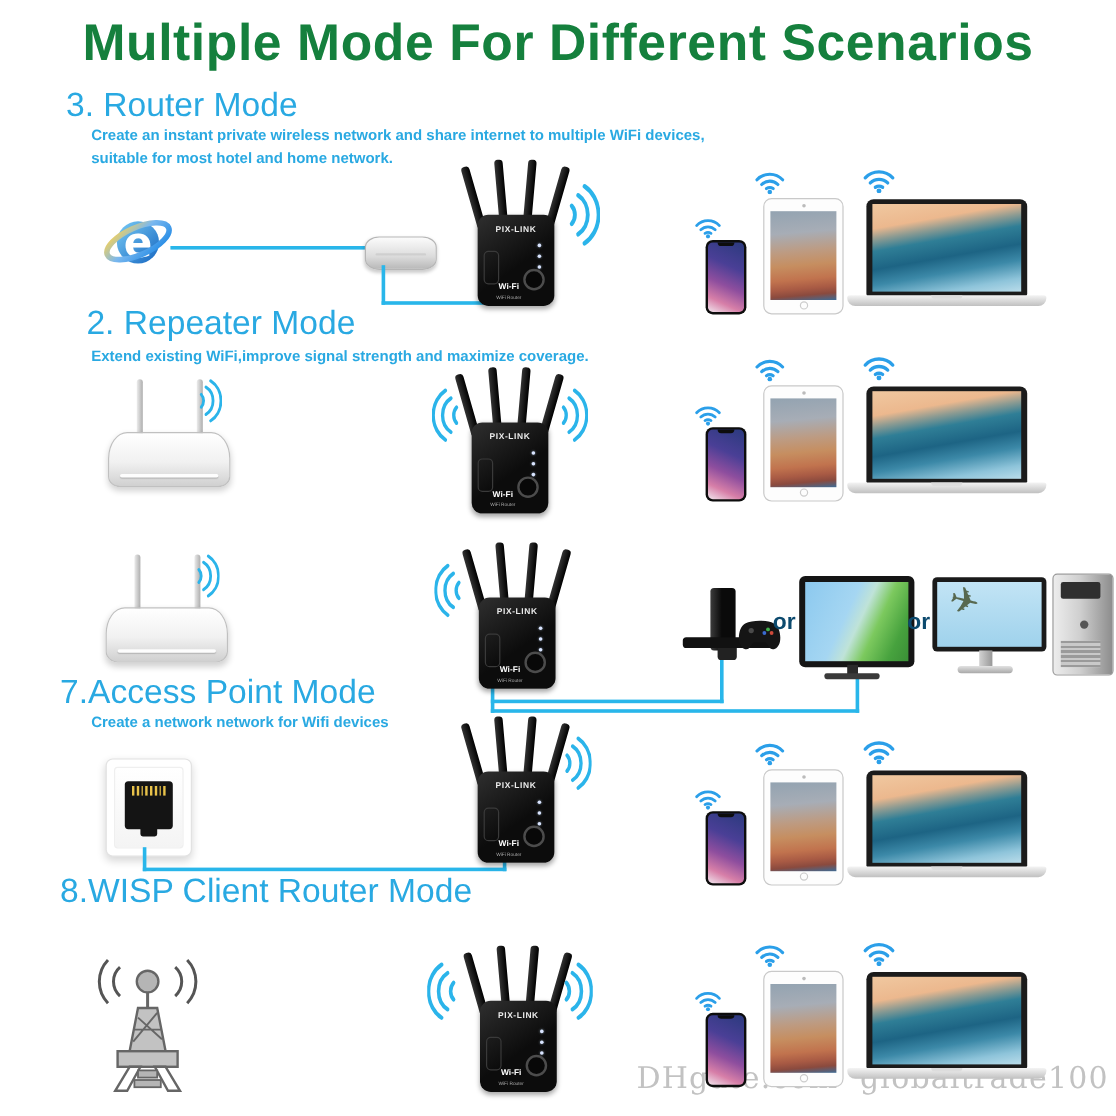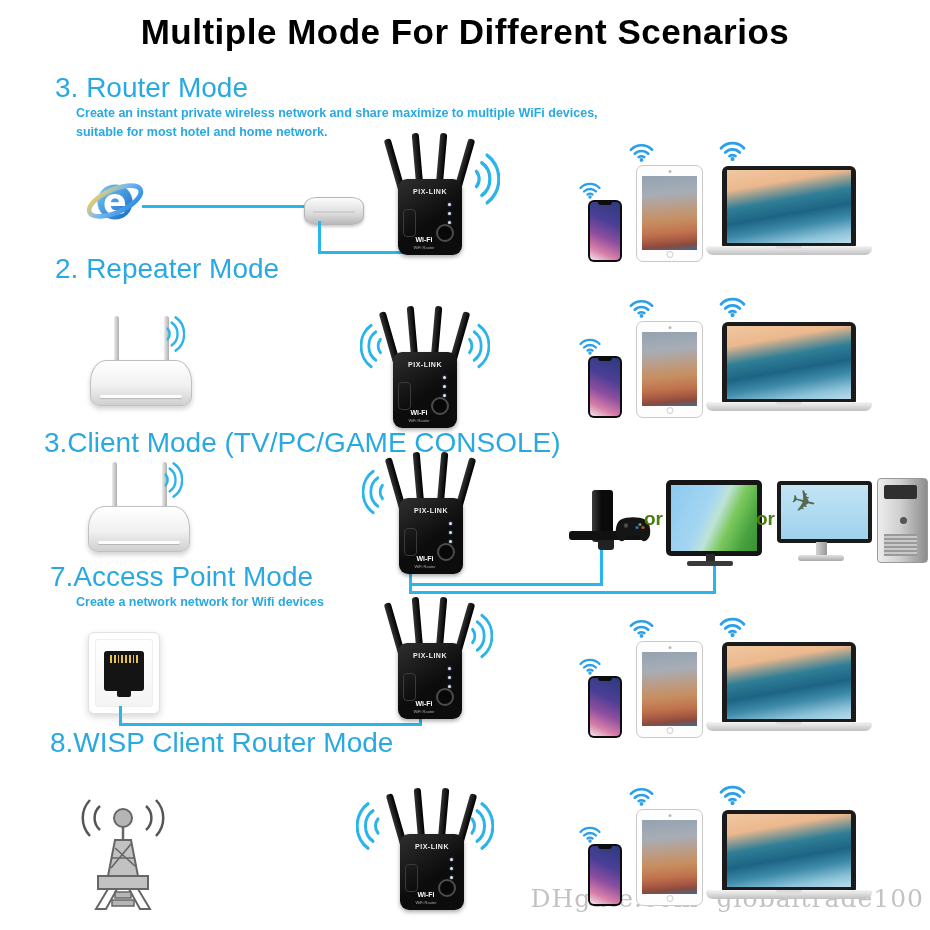--- a/index.html
+++ b/index.html
@@ -1,24 +1,24 @@
 <!DOCTYPE html>
 <html><head>
 <meta charset="utf-8">
 <style>
   html,body{margin:0;padding:0;background:#fff;}
   #stage{position:relative;width:930px;height:930px;background:#fff;overflow:hidden;
          font-family:"Liberation Sans",sans-serif;}
   .title{position:absolute;top:12px;left:0;width:100%;text-align:center;
-         font-size:35px;font-weight:700;color:#000000;letter-spacing:.5px;}
+         font-size:43px;font-weight:700;color:#15803d;letter-spacing:.5px;}
   .heading{position:absolute;font-size:28px;color:#29a9e2;white-space:nowrap;}
   .desc{position:absolute;font-size:12.5px;font-weight:700;color:#29a9e2;
         white-space:pre-line;line-height:19px;}
   .wire{position:absolute;background:#29b6ea;}
-  .orlbl{position:absolute;font-size:19px;font-weight:700;color:#4d7c0f;}
+  .orlbl{position:absolute;font-size:19px;font-weight:700;color:#0c4a6e;}
   .watermark{position:absolute;top:884px;right:6px;font-family:"DejaVu Serif",serif;
              font-size:25px;color:#9a9a9a;opacity:.6;white-space:pre;letter-spacing:1px;}
 
   
   .repeater{position:absolute;width:94px;height:122px;}
   .repeater .ant{position:absolute;width:7px;height:54px;background:linear-gradient(90deg,#333,#000);
                  border-radius:3px;}
   .repeater .a1{left:8px;top:5px;transform:rotate(-16deg);}
   .repeater .a2{left:31px;top:0;transform:rotate(-5deg);}
   .repeater .a3{left:55px;top:0;transform:rotate(5deg);}
@@ -137,24 +137,24 @@
           background:repeating-linear-gradient(180deg,#9a9a9a 0 2px,#c9c9c9 2px 4px);}
 </style>
 </head>
 <body>
 
 <div id="stage">
 
   <div class="title">Multiple Mode For Different Scenarios</div>
 
   <div class="heading" style="left:55px;top:72px">3. Router Mode</div>
-  <div class="desc" style="left:76px;top:104px">Create an instant private wireless network and share maximize to multiple WiFi devices,
+  <div class="desc" style="left:76px;top:104px">Create an instant private wireless network and share internet to multiple WiFi devices,
 suitable for most hotel and home network.</div>
-  <div class="heading" style="left:55px;top:253px">2. Repeater Mode</div>
-  <div class="heading" style="left:44px;top:427px">3.Client Mode (TV/PC/GAME CONSOLE)</div>
+  <div class="heading" style="left:72px;top:253px">2. Repeater Mode</div>
+  <div class="desc" style="left:76px;top:288px">Extend existing WiFi,improve signal strength and maximize coverage.</div>
   <div class="heading" style="left:50px;top:561px">7.Access Point Mode</div>
   <div class="desc" style="left:76px;top:593px">Create a network network for Wifi devices</div>
   <div class="heading" style="left:50px;top:727px">8.WISP Client Router Mode</div>
 
   <svg class="ie" viewBox="0 0 60 60">
     <defs>
       <linearGradient id="ieg" x1="0" y1="0" x2="1" y2="1">
           <stop offset="0" stop-color="#79ccf6"></stop>
           <stop offset="1" stop-color="#1565c0"></stop>
         </linearGradient>

